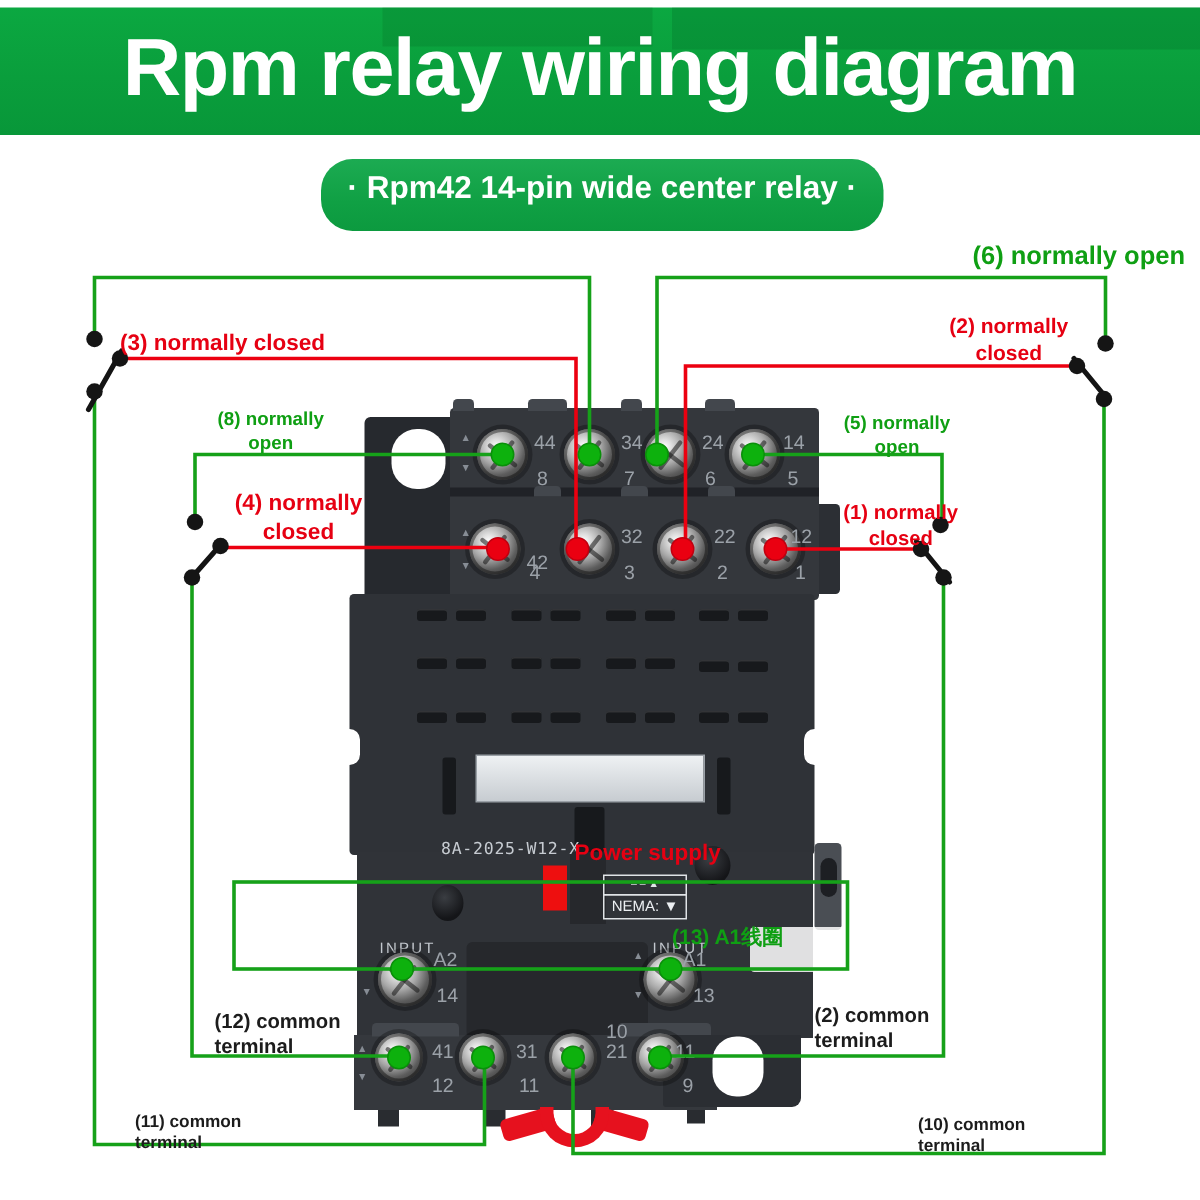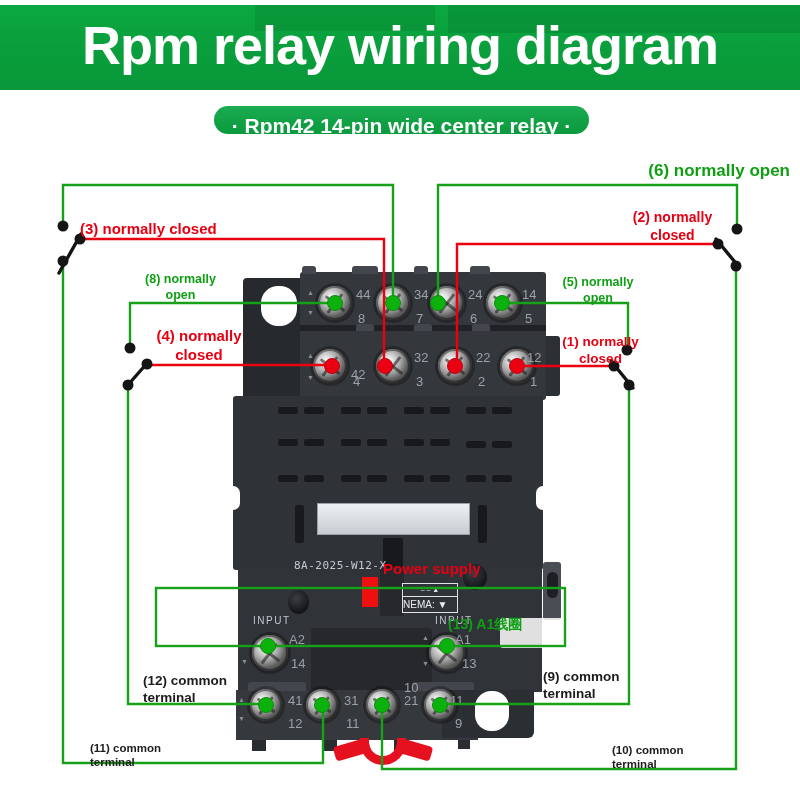--- a/index.html
+++ b/index.html
@@ -4,28 +4,28 @@
 <style>
   html,body{margin:0;padding:0;background:#ffffff;}
   #canvas{position:relative;width:800px;height:800px;background:#ffffff;overflow:hidden;
           font-family:"Liberation Sans","DejaVu Sans",sans-serif;}
   .abs{position:absolute;}
   
   .banner{left:0;top:5px;width:800px;height:85px;background:linear-gradient(180deg,#0ba841 0%,#0a9e3c 55%,#089739 100%);}
   .banner .patch1{left:255px;top:0;width:180px;height:26px;background:rgba(0,90,30,.18);}
   .banner .patch2{left:448px;top:0;width:352px;height:28px;background:rgba(0,90,30,.22);}
   .banner-title{left:0;top:14px;width:800px;text-align:center;color:#ffffff;font-size:54px;font-weight:bold;letter-spacing:-1px;}
-  .pill{left:214px;top:106px;width:375px;height:28px;border-radius:21px;
+  .pill{left:214px;top:106px;width:375px;height:48px;border-radius:21px;
         background:linear-gradient(180deg,#1cab52 0%,#10a044 60%,#0c9a3f 100%);
         color:#fff;font-size:21px;font-weight:bold;text-align:center;line-height:40px;}
   
   .part{position:absolute;}
   .tnum{position:absolute;color:#9ba1a8;font-size:13px;}
   .mk{position:absolute;color:#878d95;font-size:7px;}
-  .inputlbl{position:absolute;color:#c2c7cd;font-size:10px;letter-spacing:1.5px;}
+  .inputlbl{position:absolute;color:#c2c7cd;font-size:10px;letter-spacing:1.5px;margin-top:12px;}
   .screw{position:absolute;width:34px;height:34px;border-radius:50%;
          background:radial-gradient(circle at 38% 35%,#ffffff 0%,#dedede 16%,#a8a8a8 38%,#5d5d5d 62%,#303030 88%);
          box-shadow:inset 0 0 0 2px rgba(0,0,0,.38),0 0 0 3px rgba(0,0,0,.28);}
   .screw::before,.screw::after{content:"";position:absolute;left:15%;top:46%;width:70%;height:9%;background:rgba(20,20,20,.55);border-radius:2px;}
   .screw::before{transform:rotate(38deg);} .screw::after{transform:rotate(-52deg);}
   .screw.sm{width:32px;height:32px;}
   .screw.lg{width:36px;height:36px;}
   .slotpair{position:absolute;display:flex;gap:6px;}
   .slot{width:20px;height:8px;background:#17191c;border-radius:2px;box-shadow:inset 0 1px 0 rgba(255,255,255,.12);}
   .bump{position:absolute;background:#43474d;border-radius:3px 3px 0 0;}
@@ -168,21 +168,21 @@
   <div class="tnum" style="left:353px;top:374px;">4</div>
   <div class="tnum" style="left:416px;top:374px;">3</div>
   <div class="tnum" style="left:478px;top:374px;">2</div>
   <div class="tnum" style="left:530px;top:374px;">1</div>
   <div class="mk" style="left:307px;top:352px;">▲</div>
   <div class="mk" style="left:307px;top:374px;">▼</div>
 
   <div class="part" style="left:294px;top:559px;color:#c6cbd1;font-size:11px;letter-spacing:.5px;font-family:'DejaVu Sans Mono',monospace;">8A-2025-W12-X</div>
   <div class="part" style="left:362px;top:577px;width:16px;height:30px;background:#ee0f0f;"></div>
   <div class="part" style="left:402px;top:583px;width:54px;height:12px;border:1px solid #dfe3e6;color:#dfe3e6;font-size:7px;text-align:center;line-height:12px;">– – ▲</div>
-  <div class="part" style="left:402px;top:596px;width:54px;height:15px;border:1px solid #dfe3e6;color:#eceff2;font-size:10px;line-height:15px;">NEMA: ▼</div>
+  <div class="part" style="left:402px;top:596px;width:54px;height:15px;border:1px solid #dfe3e6;color:#eceff2;font-size:10px;text-align:center;line-height:15px;">NEMA: ▼</div>
 
   <div class="inputlbl" style="left:253px;top:615px;">INPUT</div>
   <div class="inputlbl" style="left:435px;top:615px;">INPUT</div>
   <div class="screw lg" style="left:252px;top:635px;"></div>
   <div class="screw lg" style="left:429px;top:635px;"></div>
   <div class="tnum" style="left:289px;top:632px;">A2</div>
   <div class="tnum" style="left:291px;top:656px;">14</div>
   <div class="tnum" style="left:455px;top:632px;">A1</div>
   <div class="tnum" style="left:462px;top:656px;">13</div>
   <div class="mk" style="left:241px;top:658px;">▼</div>
@@ -273,20 +273,20 @@
   <div class="lbl lgreen" style="left:548px;top:275px;width:100px;text-align:center;font-size:12.5px;">(5) normally
 open</div>
   <div class="lbl lred" style="left:140px;top:327px;width:118px;text-align:center;font-size:15px;">(4) normally
 closed</div>
   <div class="lbl lred" style="left:548px;top:334px;width:105px;text-align:center;font-size:13.5px;">(1) normally
 closed</div>
   <div class="lbl lred" style="left:383px;top:560px;font-size:15px;">Power supply</div>
   <div class="lbl lgreen" style="left:448px;top:616px;font-size:14px;">(13) A1线圈</div>
   <div class="lbl lblack" style="left:143px;top:673px;font-size:13.5px;">(12) common
 terminal</div>
-  <div class="lbl lblack" style="left:543px;top:669px;font-size:13.5px;">(9) common
+  <div class="lbl lblack" style="left:543px;top:669px;font-size:13.5px;">(2) common
 terminal</div>
   <div class="lbl lblack" style="left:90px;top:741px;font-size:11.5px;">(11) common
 terminal</div>
   <div class="lbl lblack" style="left:612px;top:743px;font-size:11.5px;">(10) common
 terminal</div>
 
 </div>
 
 </body></html>

